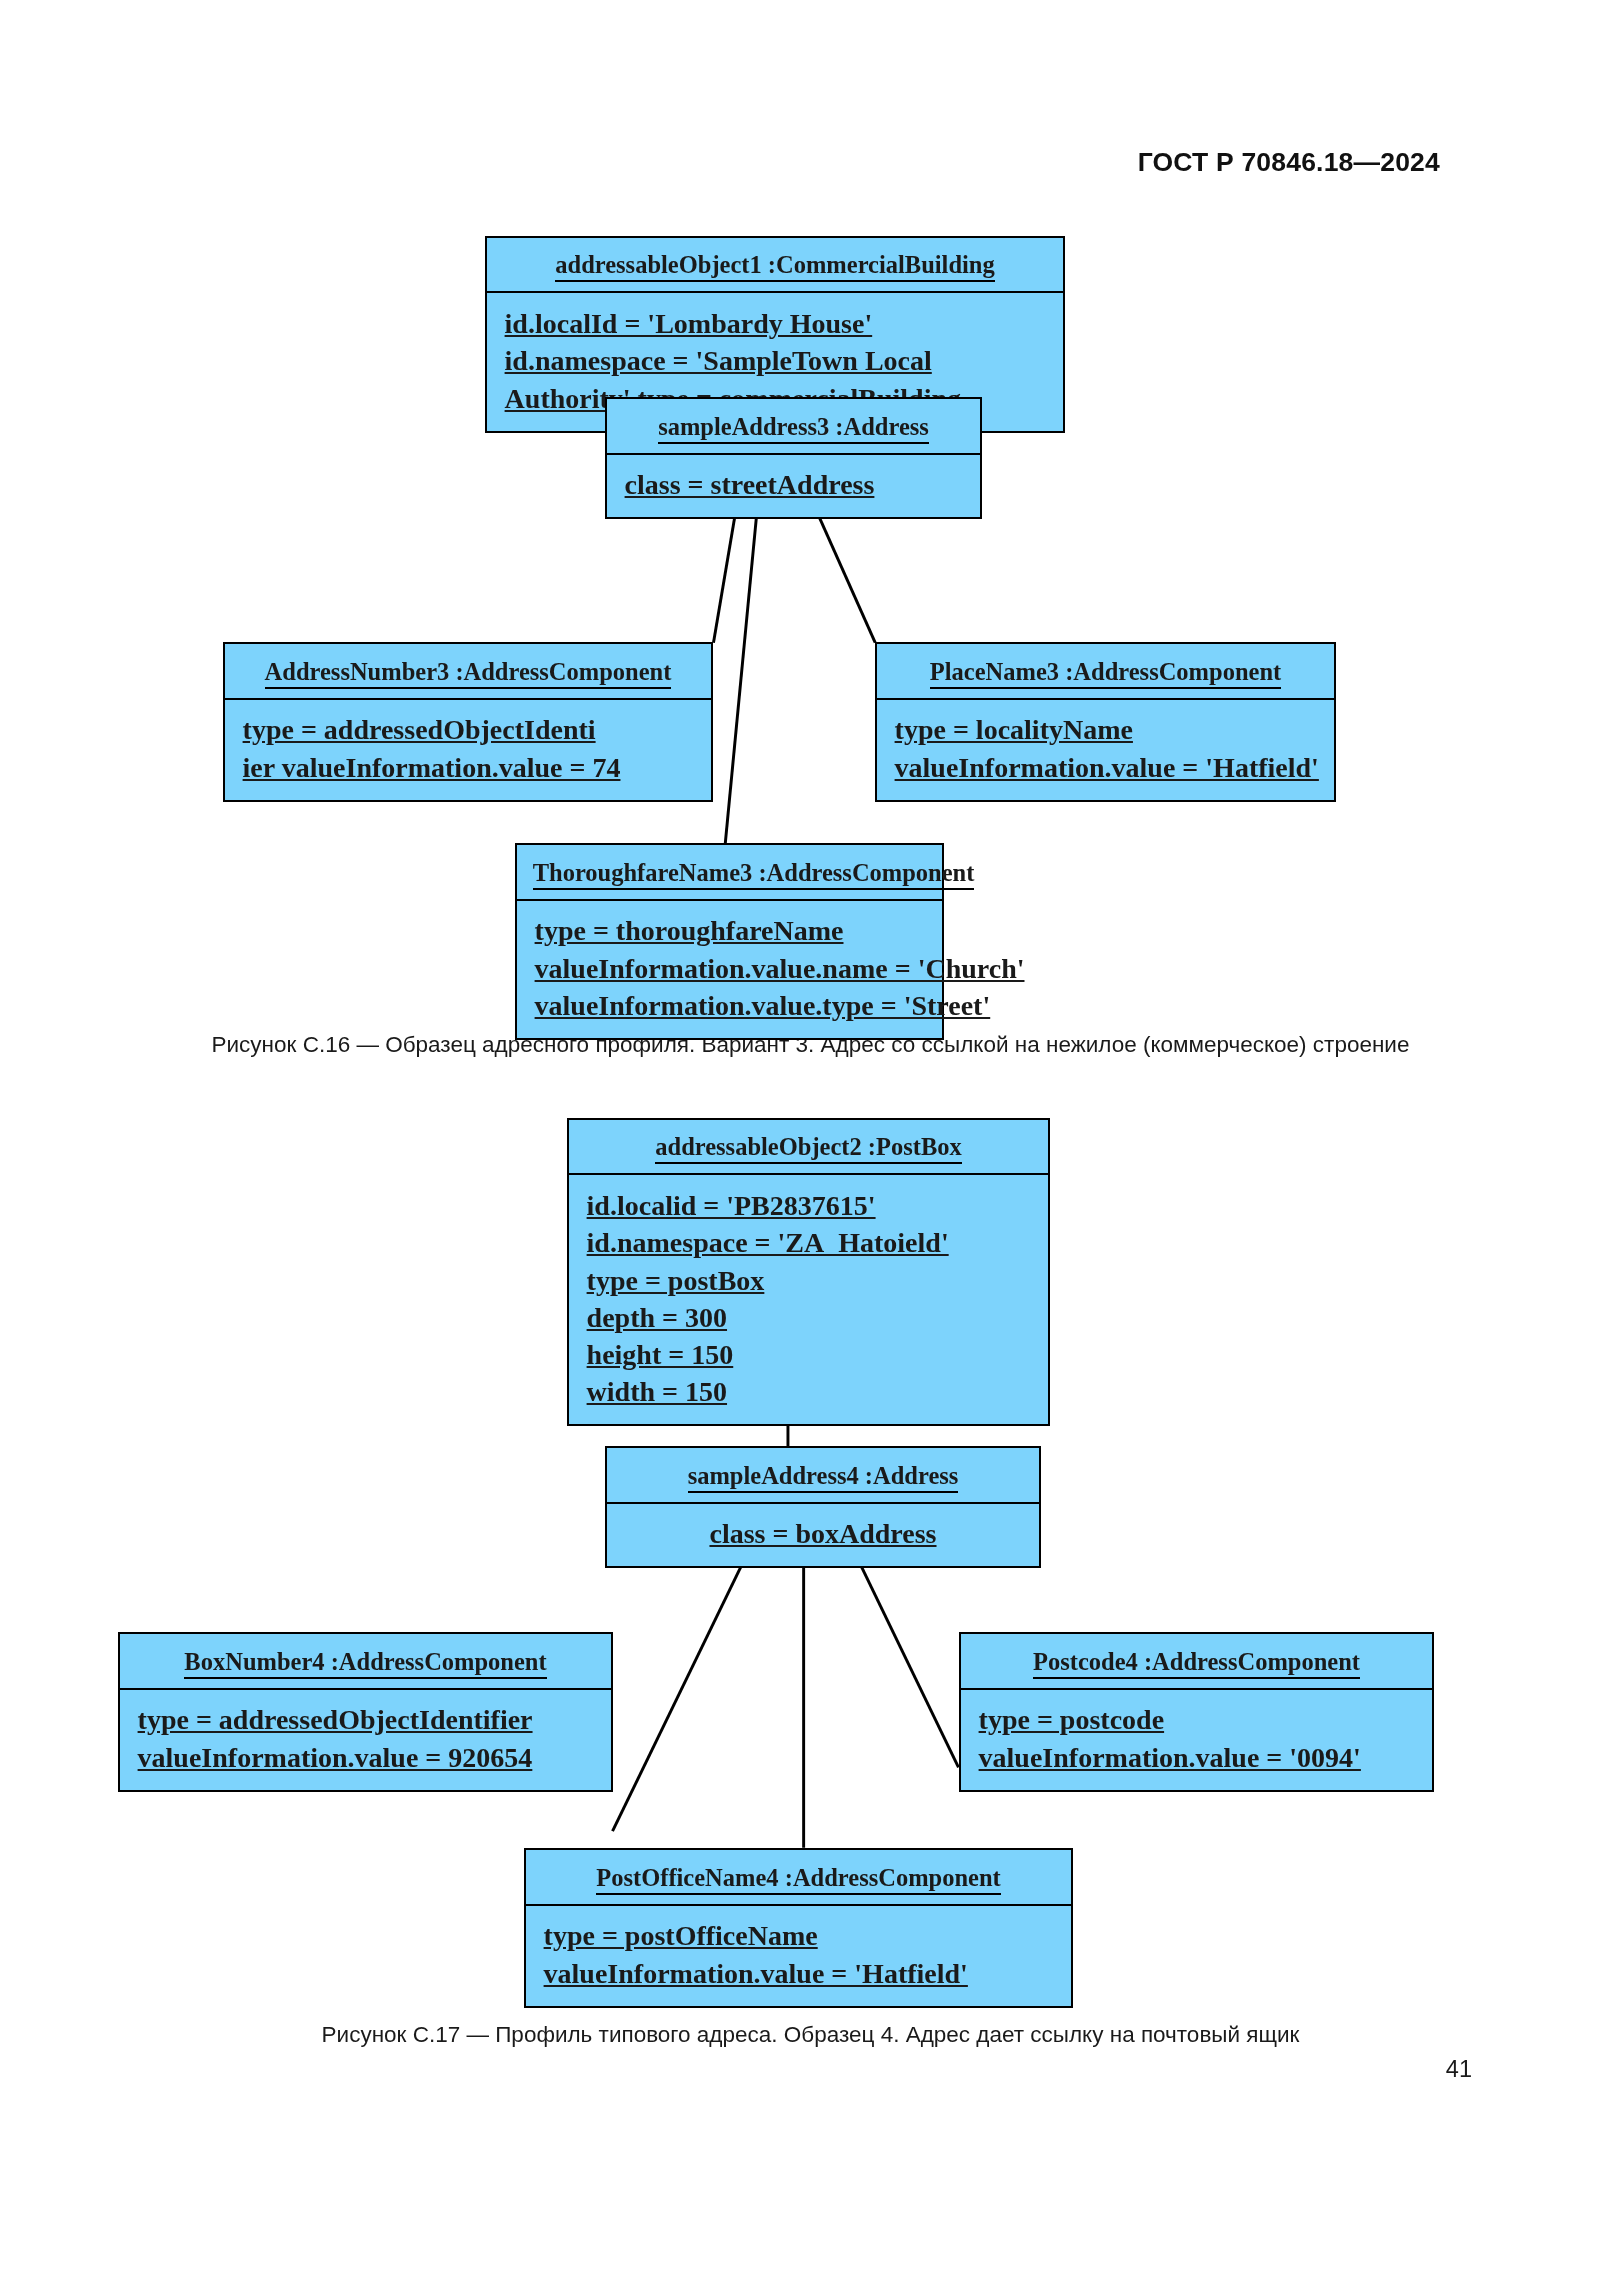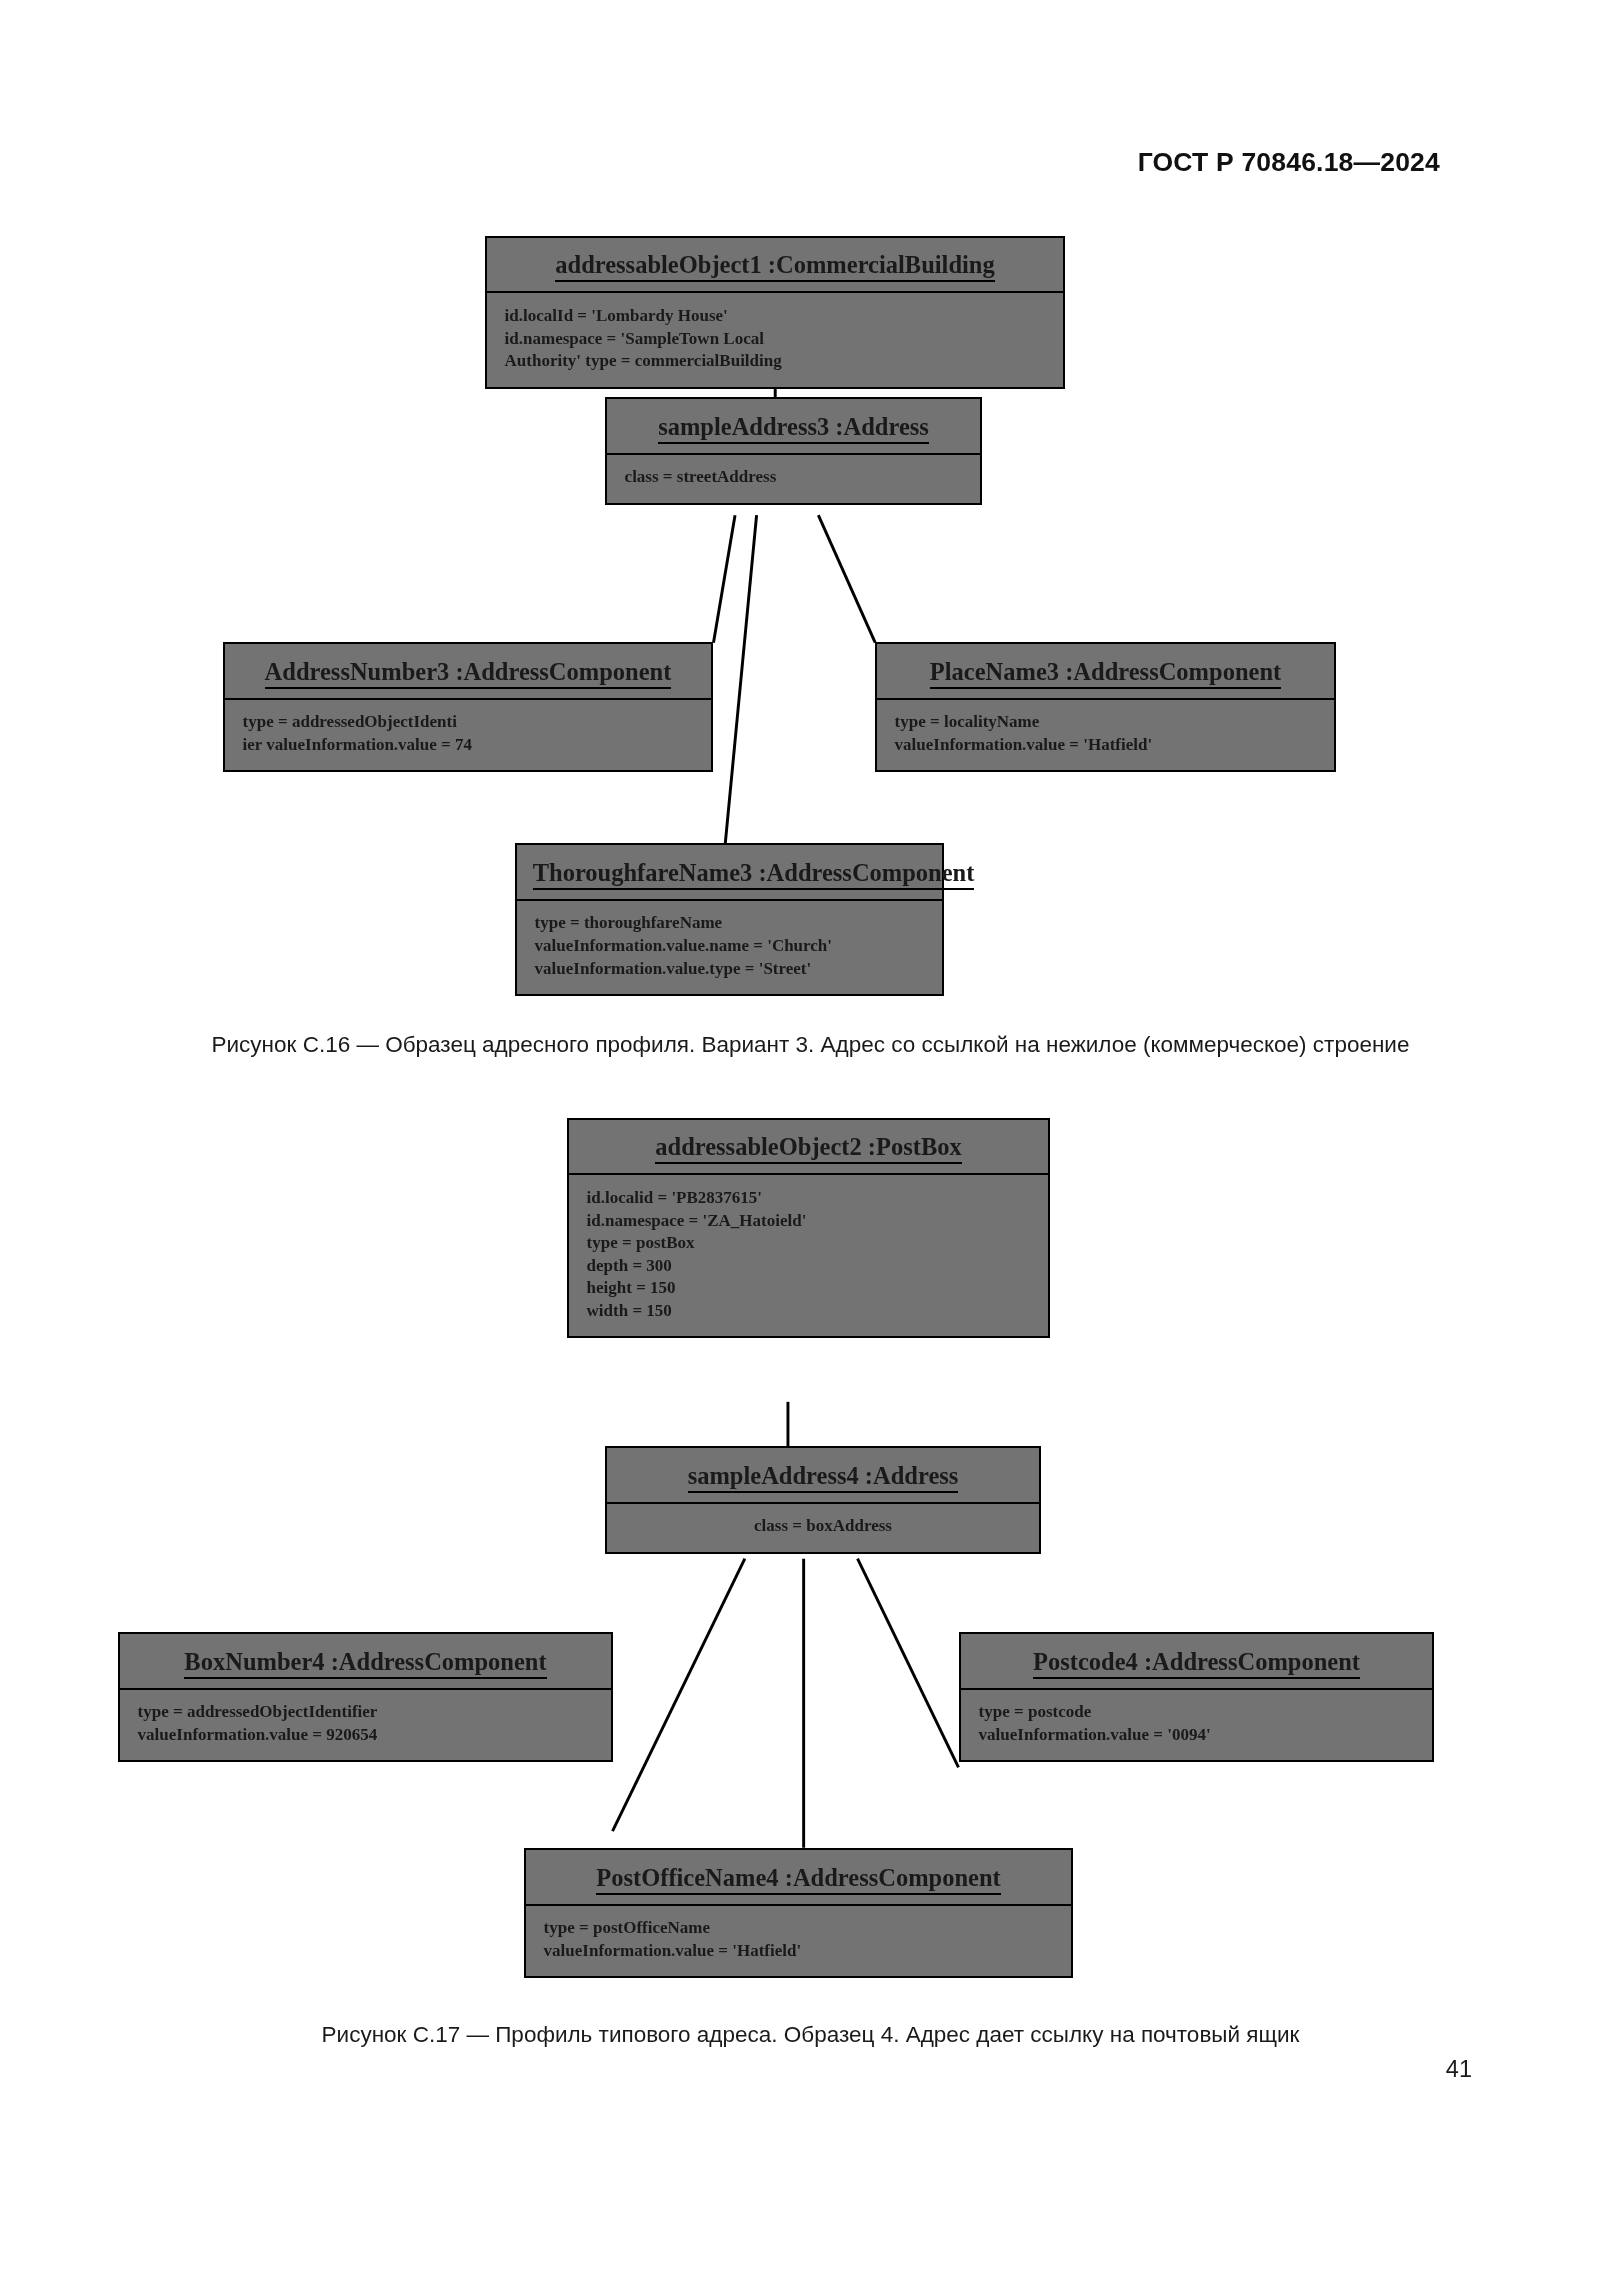--- a/index.html
+++ b/index.html
@@ -50,41 +50,42 @@
     width: 100%;
     height: 100%;
     pointer-events: none;
   }
 
   
   .uml-box {
     position: absolute;
     box-sizing: border-box;
     border: 2.9px solid #000000;
-    background: #737373;
+    background: #7dd3fc;
     z-index: 2;
   }
   .uml-title {
     text-align: center;
     font-weight: bold;
     font-size: 24.5px;
     line-height: 1.15;
     padding: 13.7px 15.7px 11.8px 15.7px;
     white-space: nowrap;
   }
   .uml-title span {
     border-bottom: 2px solid #000000;
     padding-bottom: 2px;
   }
   .uml-body {
     border-top: 2.9px solid #000000;
     font-weight: bold;
-    font-size: 17px;
+    font-size: 28px;
     line-height: 1.33;
     padding: 11.8px 17.6px 13.7px 17.6px;
+    text-decoration: underline;
   }
   .uml-body .row { white-space: nowrap; }
 
   
   #box-addressable-object1 { left: 485px; top: 14.7px;  width: 580px; }
   #box-sample-address3     { left: 605px; top: 176px; width: 377px; }
   #box-address-number3     { left: 223px; top: 421px; width: 490px; }
   #box-place-name3         { left: 875px; top: 421px; width: 461px; }
   #box-thoroughfare-name3  { left: 515px; top: 622px; width: 429px; }
 

